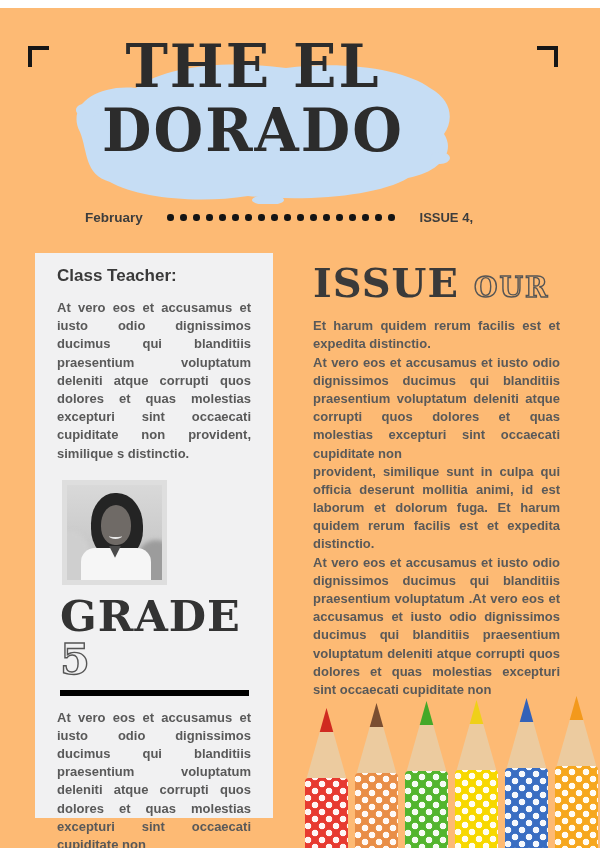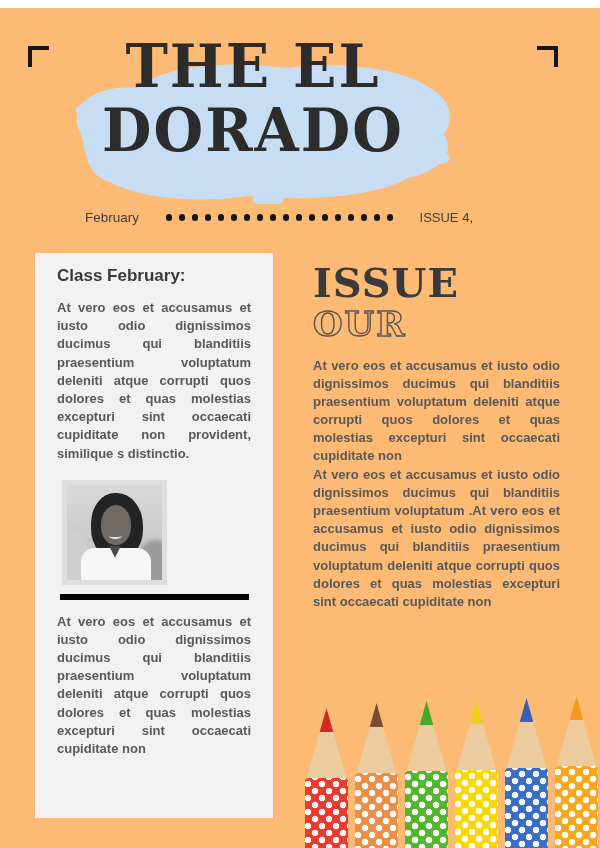--- a/index.html
+++ b/index.html
@@ -22,21 +22,21 @@
     font-family:"DejaVu Serif", serif; color:#2c2c2c;
   }
   .title-line { font-size:57px; font-weight:700; line-height:1.12; letter-spacing:2px; transform:scaleY(1.04); }
   .subtitle {
     margin-top:6px; font-size:26px; font-weight:700; letter-spacing:13px;
     text-indent:13px; color:#272727;
   }
   .date-row {
     position:absolute; left:85px; top:202px; width:388px;
     display:flex; align-items:center; justify-content:flex-end;
-    color:#3d3d3d; font-weight:400; font-size:13.5px;
+    color:#3d3d3d; font-weight:700; font-size:13.5px;
   }
   .dotted { display:flex; gap:6.5px; align-items:center; margin:0 10px; flex:1; justify-content:center; }
   .dotted i { width:6.5px; height:6.5px; border-radius:50%; background:#141414; font-style:normal; }
   .issue-label { font-size:13px; }
 
   
   .left-card {
     position:absolute; left:35px; top:245px; width:238px; height:565px;
     background:#f1f1f2; padding:13px 22px;
   }
@@ -71,21 +71,21 @@
     .outline-text { color:transparent; -webkit-text-stroke:1.4px #555555; }
   }
   .grade-rule { margin:9px 0 0 3px; width:189px; height:6px; background:#000000; }
 
   
   .right-col { position:absolute; left:313px; top:255px; width:247px; }
   .join-heading {
     font-family:"DejaVu Serif", serif; font-weight:700; color:#3a3a3a;
     font-size:40px; line-height:0.98; letter-spacing:1px;
   }
-  .join-heading .outline-text { font-size:34px; letter-spacing:2px; }
+  .join-heading .outline-text { font-size:27px; letter-spacing:2px; }
   .right-body { margin-top:15px; font-size:13px; font-weight:600; color:#595959; line-height:1.4; }
   .right-body .jblock { display:block; text-align:justify; }
   .right-body .para-gap { margin-top:0px; }
 
   
   .pencils {
     position:absolute; left:305px; top:688px; width:295px; height:160px;
     display:flex; gap:7px; align-items:flex-start; overflow:hidden;
   }
   .pencil { width:43px; flex:0 0 43px; display:flex; flex-direction:column; }
@@ -137,48 +137,51 @@
         <i></i>
         <i></i>
         <i></i>
         <i></i>
         <i></i>
       </span>
     <span class="issue-label">ISSUE 4,</span>
   </div>
 
   <div class="left-card">
-    <div class="teacher-label">Class February:</div>
+    <div class="teacher-label">Class Teacher:</div>
     <p class="body-text">At vero eos et accusamus et iusto odio dignissimos ducimus qui blanditiis praesentium voluptatum deleniti atque corrupti quos dolores et quas molestias excepturi sint occaecati cupiditate non provident, similique s distinctio.</p>
 
     <div class="photo">
       <div class="bg-fig f1"></div>
       <div class="bg-fig f2"></div>
       <div class="hair"></div>
       <div class="face"></div>
       <div class="smile"></div>
       <div class="shirt"></div>
       <div class="collar"></div>
     </div>
 
+    <div class="grade-heading"><span>GRADE</span> <span class="outline-text">5</span></div>
     <div class="grade-rule"></div>
 
     <p class="body-text">
       <span class="jblock">At vero eos et accusamus et iusto odio dignissimos ducimus qui blanditiis praesentium voluptatum deleniti atque corrupti quos dolores et quas molestias excepturi sint occaecati cupiditate non</span>
 
     </p>
   </div>
 
   <div class="right-col">
     <div class="join-heading">
       <span>ISSUE</span>
       <span class="outline-text">OUR</span><br>
     </div>
     <div class="right-body">
+      <span class="jblock">Et harum quidem rerum facilis est et expedita distinctio.</span>
       <span class="jblock para-gap">At vero eos et accusamus et iusto odio dignissimos ducimus qui blanditiis praesentium voluptatum deleniti atque corrupti quos dolores et quas molestias excepturi sint occaecati cupiditate non</span>
+      <span class="jblock">provident, similique sunt in culpa qui officia deserunt mollitia animi, id est laborum et dolorum fuga. Et harum quidem rerum facilis est et expedita distinctio.</span>
       <span class="jblock para-gap">At vero eos et accusamus et iusto odio dignissimos ducimus qui blanditiis praesentium voluptatum .At vero eos et accusamus et iusto odio dignissimos ducimus qui blanditiis praesentium voluptatum deleniti atque corrupti quos dolores et quas molestias excepturi sint occaecati cupiditate non</span>
     </div>
   </div>
 
   <div class="pencils">
       <div class="pencil" style="margin-top: 12px;">
         <div class="tip" style="background: linear-gradient(rgb(208, 42, 32) 0px, rgb(208, 42, 32) 34%, rgb(236, 203, 159) 34%);"></div>
         <div class="barrel" style="background-color: rgb(231, 58, 48);"></div>
       </div>
       <div class="pencil" style="margin-top: 7px;">

